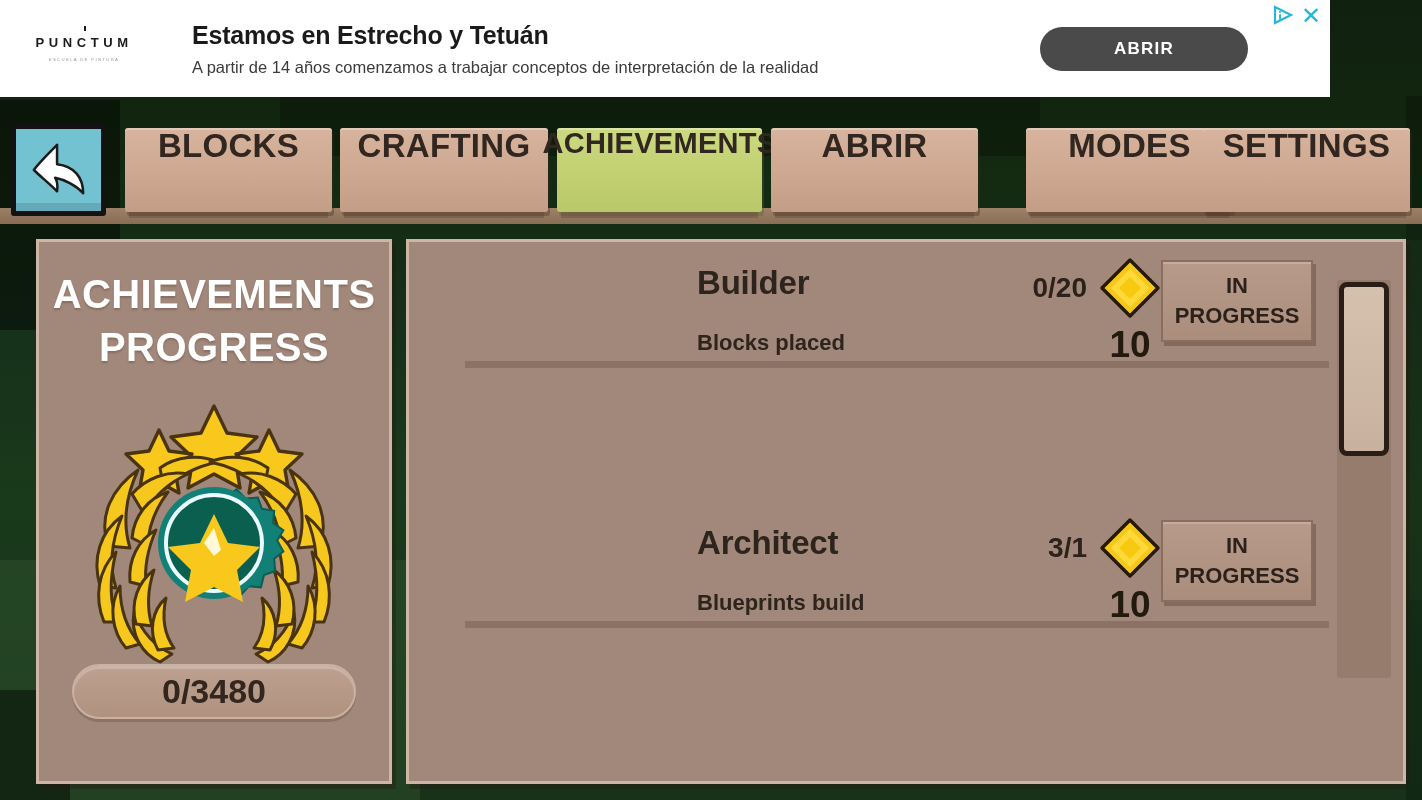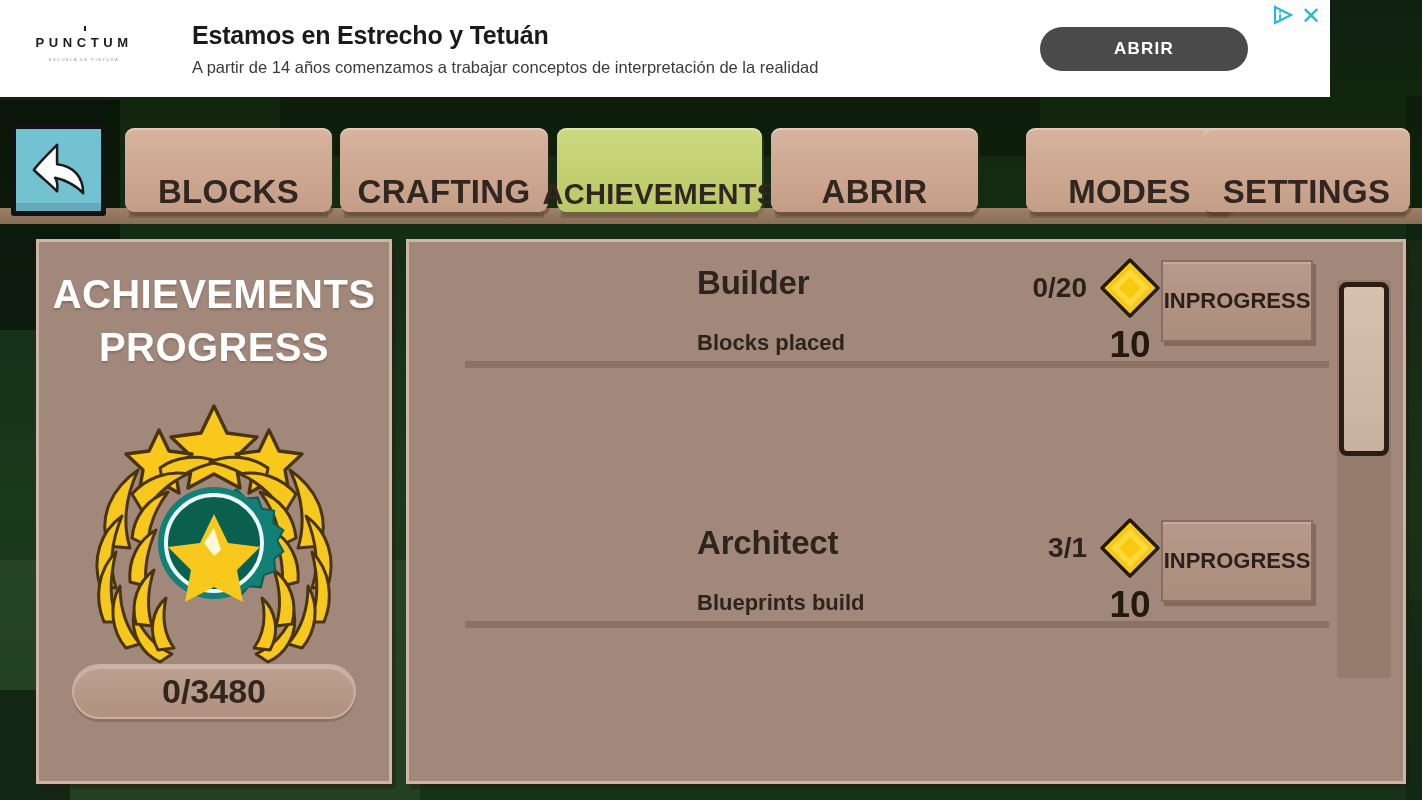--- a/index.html
+++ b/index.html
@@ -63,22 +63,22 @@
     position:absolute; left:11px; top:6px; width:95px; height:92px;
     background:#72c2d2; border:5px solid #121212; border-radius:3px;
     display:flex; align-items:center; justify-content:center;
     box-shadow:inset 0 -8px 0 rgba(0,0,0,.12);
   }
   #back-button svg{ width:62px; height:58px; }
 
   .tab{
     position:absolute; top:10px; height:84px;
     background:linear-gradient(180deg,#d7b49e 0%,#cfa992 48%,#c49d87 100%);
-    border:0; border-radius:9px;
-    display:flex; align-items:flex-end; justify-content:center;
+    border:0; border-radius:3px;
+    display:flex; align-items:flex-start; justify-content:center;
     color:#312620; font-weight:700; letter-spacing:.3px;
     box-shadow:2px 4px 0 rgba(60,40,30,.33), inset 0 2px 0 rgba(255,255,255,.30);
     font-size:33px;
   }
   .tab .tl{ position:relative; top:-1px; }
   .tab::after{
     content:""; position:absolute; left:4px; right:4px; bottom:-6px; height:6px;
     background:rgba(90,62,48,.35);
   }
   .tab.active{
@@ -152,21 +152,21 @@
   .row .gem{ position:absolute; left:690px; top:15px; width:62px; height:62px; }
   .row .gemval{
     position:absolute; left:668px; top:82px; width:106px; text-align:center;
     font-size:37px; font-weight:700; color:#22190f;
   }
   .row .status-btn{
     position:absolute; left:752px; top:18px; width:152px; height:82px;
     background:linear-gradient(180deg,#b79a89 0%,#ab8d7c 100%);
     border:2px solid #8a6d5c;
     box-shadow:3px 4px 0 rgba(55,36,26,.30), inset 0 2px 0 rgba(255,255,255,.18);
-    display:flex; flex-direction:row; align-items:center; justify-content:center;
+    display:flex; flex-direction:column; align-items:center; justify-content:center;
     color:#2b201a; font-size:22px; font-weight:700; line-height:30px;
   }
   .row .divider{
     position:absolute; left:56px; right:0; bottom:4px; height:7px;
     background:rgba(132,106,92,.72);
   }
 
   
   #list-fade{
     position:absolute; left:0; right:0; bottom:0; height:52px;

